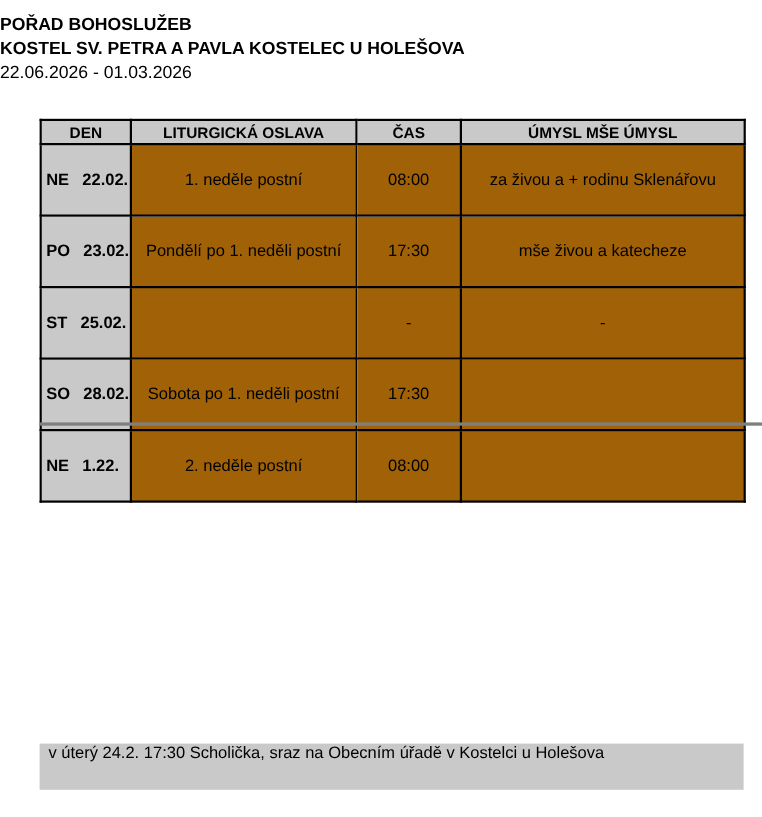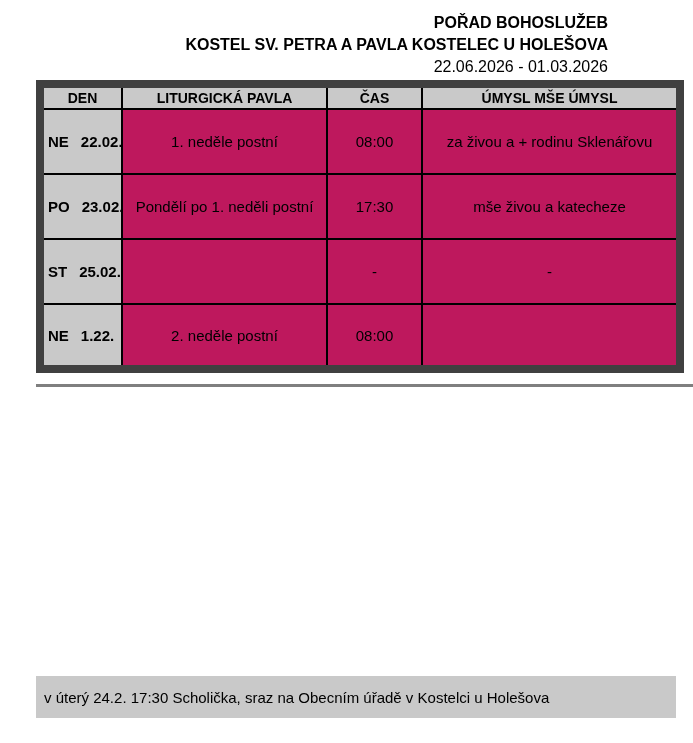--- a/index.html
+++ b/index.html
@@ -6,46 +6,46 @@
   body {
     width:693px; height:743px;
     background:#ffffff;
     font-family:"Liberation Sans", sans-serif;
     color:#000;
     position:relative;
     overflow:hidden;
   }
   .titles {
     position:absolute; top:12px; left:0; width:608px;
-    text-align:right;
+    text-align:left;
   }
   .title-line { font-size:16px; font-weight:bold; line-height:22px; }
   .date-line  { font-size:16px; font-weight:normal; line-height:22px; }
 
   table.schedule {
-    position:absolute; left:36px; top:80px;
+    position:absolute; left:36px; top:108px;
     width:640px;
     border-collapse:collapse;
     table-layout:fixed;
-    border:8px solid #404040;
+    border:2px solid #404040;
   }
   .schedule th, .schedule td {
     border:2px solid #000;
     overflow:hidden;
   }
   .schedule th {
     background:#c9c9c9;
     font-size:14px;
     font-weight:bold;
     height:20px;
     padding:0;
     text-align:center;
   }
   .schedule tr.data-row { height:65px; }
-  .schedule td { font-size:15px; background:#be185d; }
+  .schedule td { font-size:15px; background:#a16207; }
   .schedule td.day-cell {
     background:#c9c9c9;
     font-weight:bold;
     padding-left:4px;
   }
   .day-wrap { display:flex; align-items:center; gap:12px; }
   .schedule td.liturgy-cell,
   .schedule td.time-cell,
   .schedule td.intention-cell { text-align:center; padding:0 2px; }
 
@@ -56,21 +56,20 @@
     background:#7f7f7f;
     z-index:2;
   }
   .note-box {
     position:absolute;
     left:36px; top:676px;
     width:632px; height:42px;
     background:#c9c9c9;
     font-size:15px;
     display:flex;
-    align-items:center;
     padding-left:8px;
   }
 </style>
 </head>
 <body>
 
 <div class="titles">
   <div class="title-line">POŘAD BOHOSLUŽEB</div>
   <div class="title-line">KOSTEL SV. PETRA A PAVLA KOSTELEC U HOLEŠOVA</div>
   <div class="date-line">22.06.2026 - 01.03.2026</div>
@@ -79,21 +78,21 @@
 <table class="schedule">
   <colgroup>
     <col style="width:82px">
       <col style="width:205px">
       <col style="width:95px">
       <col style="width:258px">
   </colgroup>
   <thead>
     <tr>
       <th>DEN</th>
-      <th>LITURGICKÁ PAVLA</th>
+      <th>LITURGICKÁ OSLAVA</th>
       <th>ČAS</th>
       <th>ÚMYSL MŠE ÚMYSL</th>
     </tr>
   </thead>
   <tbody>
     <tr class="data-row">
       <td class="day-cell">
           <div class="day-wrap">
             <span>NE</span>
             <span>22.02.</span>
@@ -121,20 +120,31 @@
             <span>25.02.</span>
           </div>
         </td>
       <td class="liturgy-cell"></td>
       <td class="time-cell">-</td>
       <td class="intention-cell">-</td>
     </tr>
     <tr class="data-row">
       <td class="day-cell">
           <div class="day-wrap">
+            <span>SO</span>
+            <span>28.02.</span>
+          </div>
+        </td>
+      <td class="liturgy-cell">Sobota po 1. neděli postní</td>
+      <td class="time-cell">17:30</td>
+      <td class="intention-cell"></td>
+    </tr>
+    <tr class="data-row">
+      <td class="day-cell">
+          <div class="day-wrap">
             <span>NE</span>
             <span>1.22.</span>
           </div>
         </td>
       <td class="liturgy-cell">2. neděle postní</td>
       <td class="time-cell">08:00</td>
       <td class="intention-cell"></td>
     </tr>
   </tbody>
 </table>

